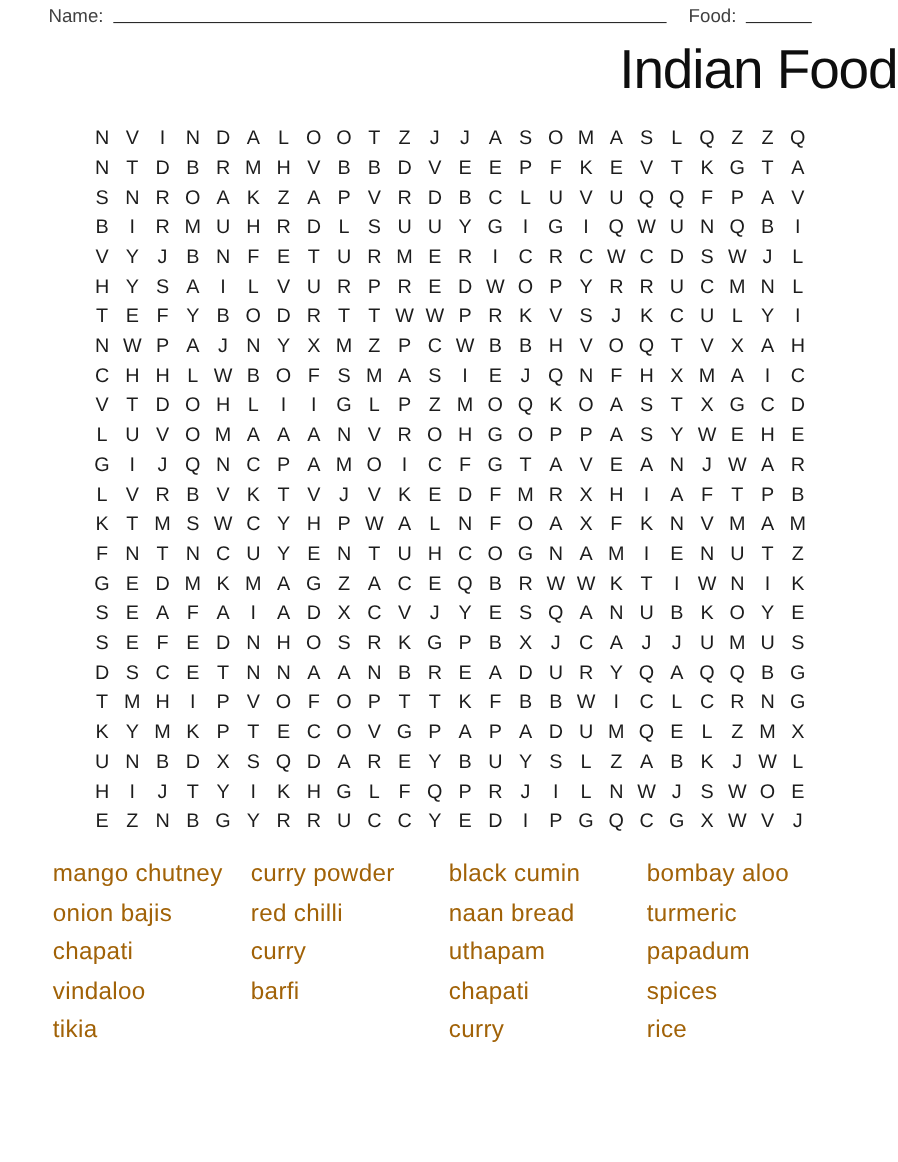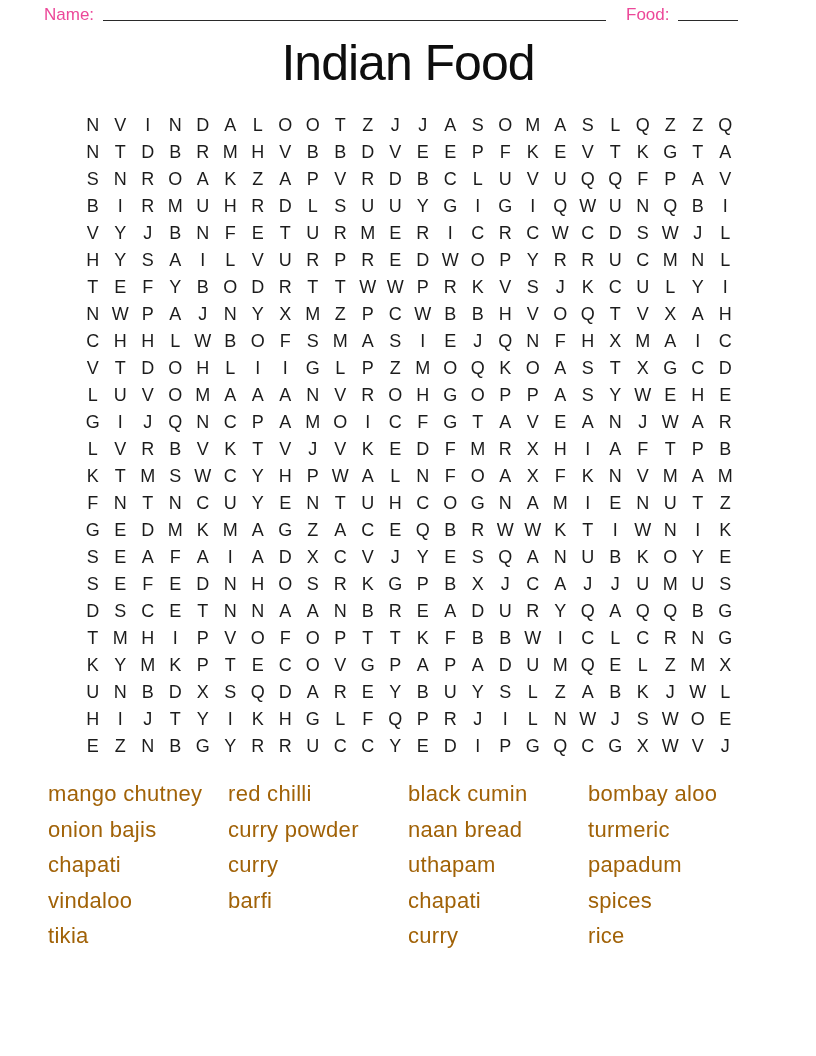--- a/index.html
+++ b/index.html
@@ -12,41 +12,41 @@
     color: #161616;
     overflow: hidden;
   }
   .page { position: absolute; inset: 0; background: #ffffff; }
 
   
   .hdr-label {
     position: absolute;
     top: 5px;
     font-size: 17px;
-    color: #ec4899;
+    color: #404040;
     white-space: nowrap;
   }
   .name-label { left: 44px; }
   .date-label { left: 626px; }
   .blank-line {
     position: absolute;
     top: 2px;
     height: 19px;
     border-bottom: 1.6px solid #2a2a2a;
   }
   .name-line { left: 103px; width: 503px; }
   .date-line { left: 678px; width: 60px; }
 
   
   .title {
     position: absolute;
     top: 34px;
     left: 0;
     width: 816px;
-    text-align: center;
+    text-align: right;
     font-size: 50px;
     font-weight: 400;
     letter-spacing: -1px;
     color: #0e0e0e;
   }
 
   
   .ws-grid {
     position: absolute;
     left: 79px;
@@ -724,22 +724,22 @@
 
   <div class="word-list">
       <div class="word-col">
         <div class="word">mango chutney</div>
         <div class="word">onion bajis</div>
         <div class="word">chapati</div>
         <div class="word">vindaloo</div>
         <div class="word">tikia</div>
       </div>
       <div class="word-col">
+        <div class="word">curry powder</div>
         <div class="word">red chilli</div>
-        <div class="word">curry powder</div>
         <div class="word">curry</div>
         <div class="word">barfi</div>
       </div>
       <div class="word-col">
         <div class="word">black cumin</div>
         <div class="word">naan bread</div>
         <div class="word">uthapam</div>
         <div class="word">chapati</div>
         <div class="word">curry</div>
       </div>

